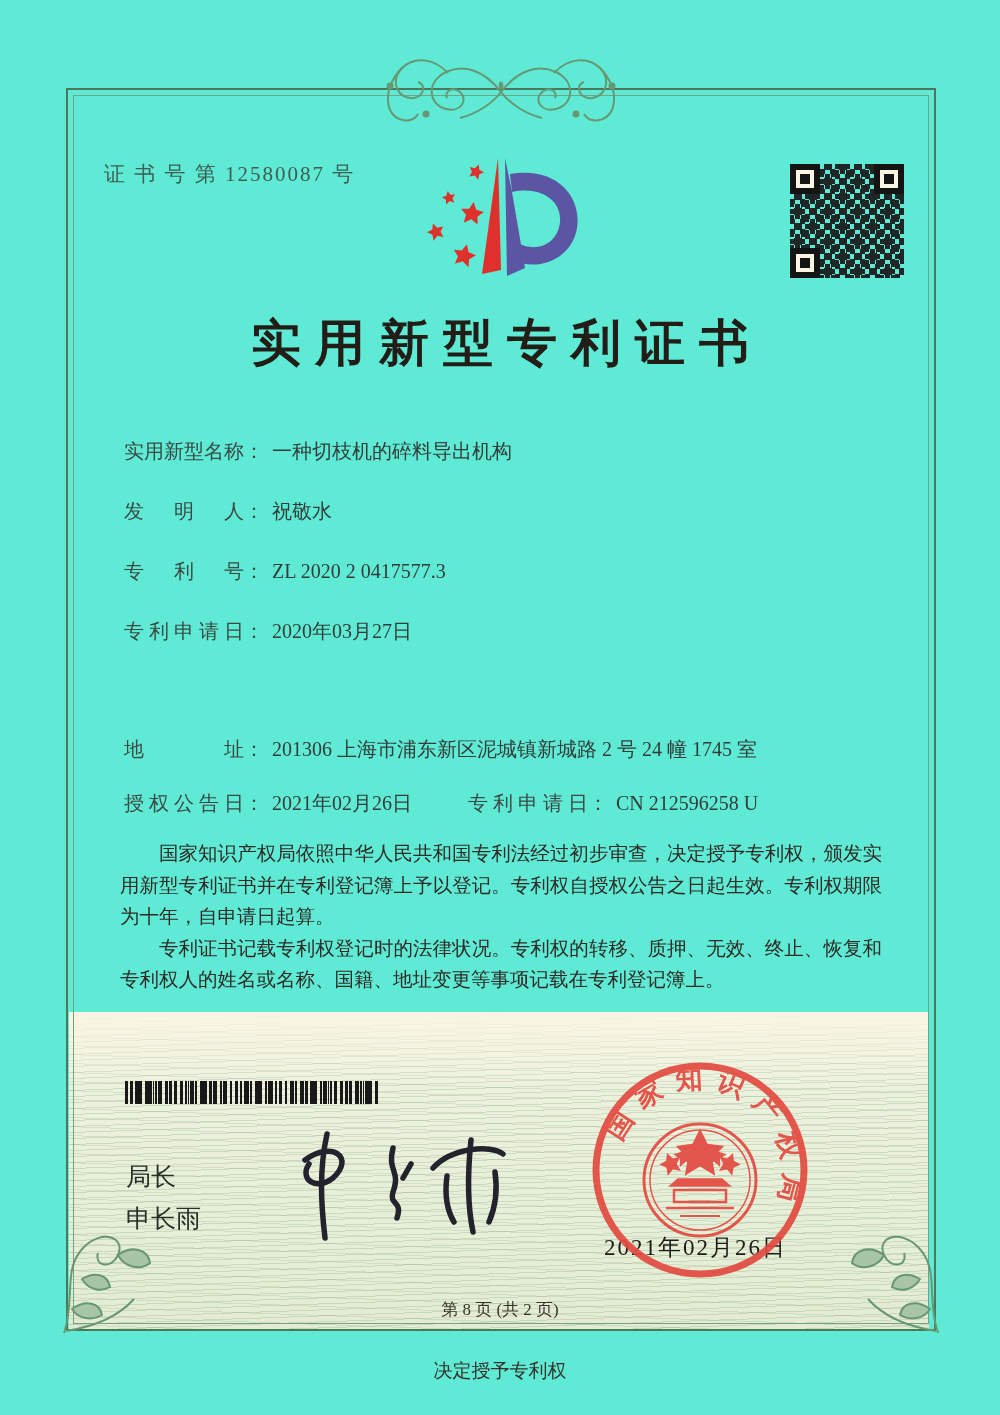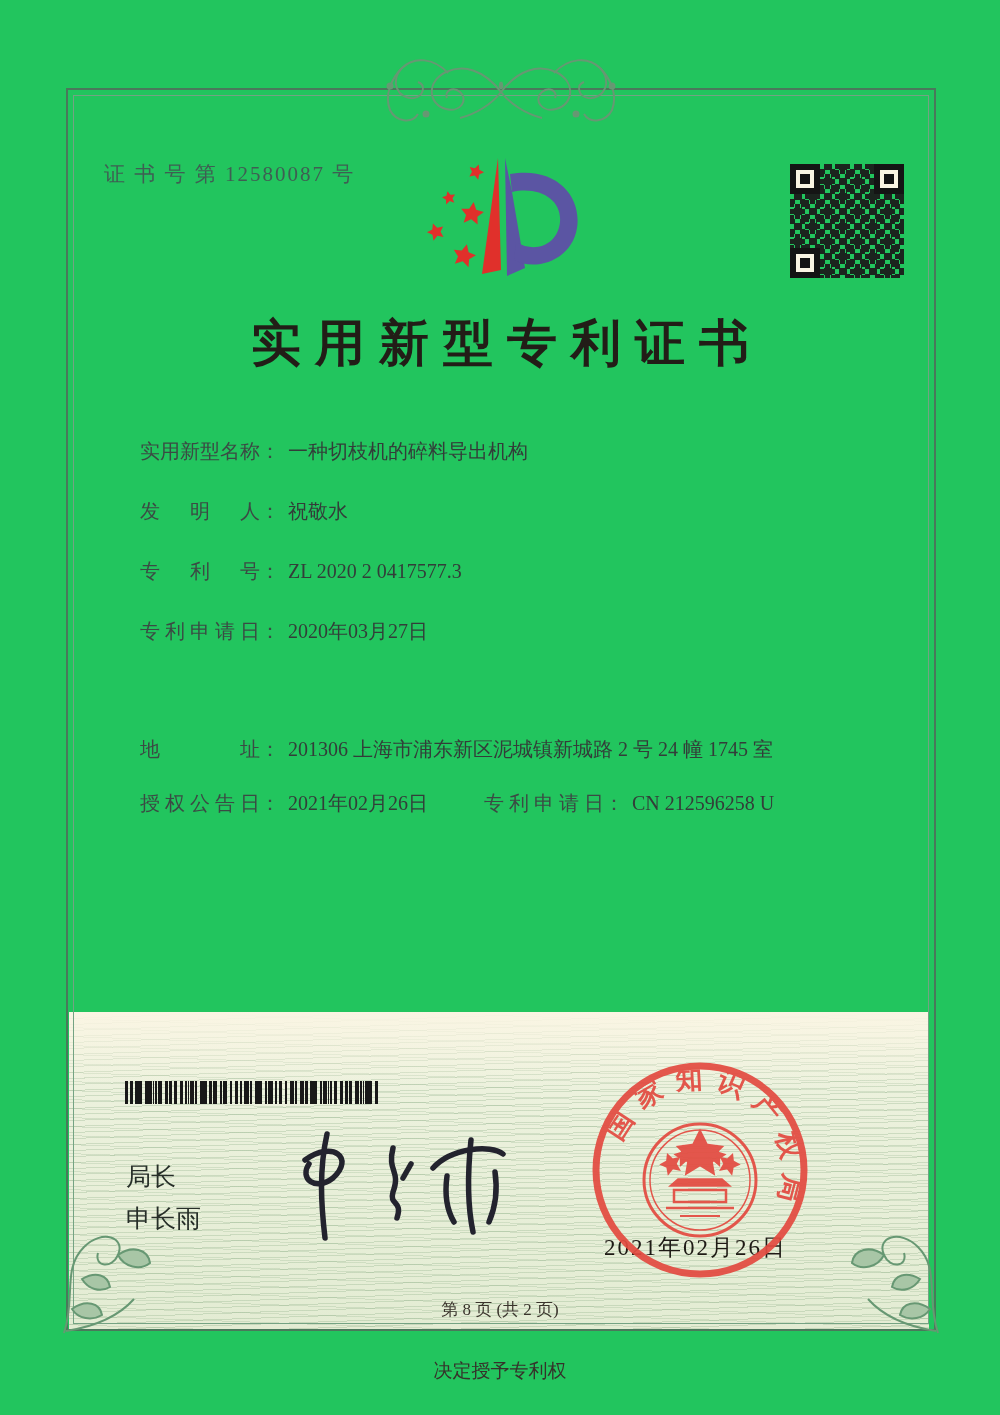--- a/index.html
+++ b/index.html
@@ -1,39 +1,39 @@
 <!DOCTYPE html>
 <html><head>
 <meta charset="utf-8">
 <style>
   html,body{margin:0;padding:0;}
   .page{
     position:relative;width:1000px;height:1415px;overflow:hidden;
-    background:#22c55e;
+    background:#5eead4;
     font-family:"Liberation Serif","DejaVu Serif",serif;
     color:#33403a;
   }
   
   .band{
     position:absolute;left:69px;top:1012px;width:860px;height:318px;
     background:
       linear-gradient(180deg, rgba(250,245,227,1) 0%, rgba(250,245,227,0) 24%),
       repeating-linear-gradient(178deg, rgba(126,164,122,0.28) 0 1px, rgba(126,164,122,0) 1px 6px),
       repeating-linear-gradient(182deg, rgba(126,164,122,0.22) 0 1px, rgba(126,164,122,0) 1px 9px),
       linear-gradient(180deg,#eff3e0 0%,#e3ecd3 100%);
   }
   
   .frame-outer{position:absolute;left:66px;top:88px;right:64px;bottom:84px;border:2.5px solid #4a785b;pointer-events:none;}
   .frame-inner{position:absolute;left:73px;top:95px;right:71px;bottom:91px;border:1px solid #74a383;pointer-events:none;}
 
   .certno{position:absolute;left:104px;top:160px;font-size:21px;letter-spacing:2px;color:#3f5e53;}
   .title{position:absolute;left:0;top:310px;width:100%;text-align:center;
     font-size:50px;font-weight:700;letter-spacing:14px;text-indent:14px;color:#221d17;}
 
-  .fieldrow{position:absolute;left:124px;font-size:20px;color:#3b4a44;white-space:nowrap;margin-left:16px;}
+  .fieldrow{position:absolute;left:124px;font-size:20px;color:#3b4a44;white-space:nowrap;}
   .flabel{display:inline-block;width:120px;text-align:justify;text-align-last:justify;vertical-align:bottom;}
   .fcolon{display:inline-block;margin-right:8px;}
   .fvalue{color:#333d39;}
   .grant2{margin-left:56px;}
 
   .bodytext{position:absolute;left:120px;top:838px;width:762px;font-size:19.5px;line-height:31.5px;
     color:#2f2a24;text-align:justify;}
   .bodytext p{margin:0;text-indent:2em;}
 
   .barcode{position:absolute;left:125px;top:1081px;width:253px;height:23px;
@@ -151,20 +151,24 @@
   <div class="fieldrow" style="top:618px">
     <span class="flabel">专利申请日</span><span class="fcolon">：</span><span class="fvalue">2020年03月27日</span>
   </div>
   <div class="fieldrow" style="top:736px">
     <span class="flabel">地址</span><span class="fcolon">：</span><span class="fvalue">201306 上海市浦东新区泥城镇新城路 2 号 24 幢 1745 室</span>
   </div>
   <div class="fieldrow" style="top:790px">
     <span class="flabel">授权公告日</span><span class="fcolon">：</span><span class="fvalue">2021年02月26日</span><span class="grant2"></span><span class="flabel">专利申请日</span><span class="fcolon">：</span><span class="fvalue">CN 212596258 U</span>
   </div>
 
+  <div class="bodytext">
+    <p>国家知识产权局依照中华人民共和国专利法经过初步审查，决定授予专利权，颁发实用新型专利证书并在专利登记簿上予以登记。专利权自授权公告之日起生效。专利权期限为十年，自申请日起算。</p>
+    <p>专利证书记载专利权登记时的法律状况。专利权的转移、质押、无效、终止、恢复和专利权人的姓名或名称、国籍、地址变更等事项记载在专利登记簿上。</p>
+  </div>
 
   <div class="barcode"></div>
 
   <div class="director">
     <div>局长</div>
     <div>申长雨</div>
   </div>
 
   <svg class="sig" width="250" height="125" viewBox="0 0 250 125">
     <g stroke="#23232e" stroke-width="5.5" fill="none" stroke-linecap="round">

